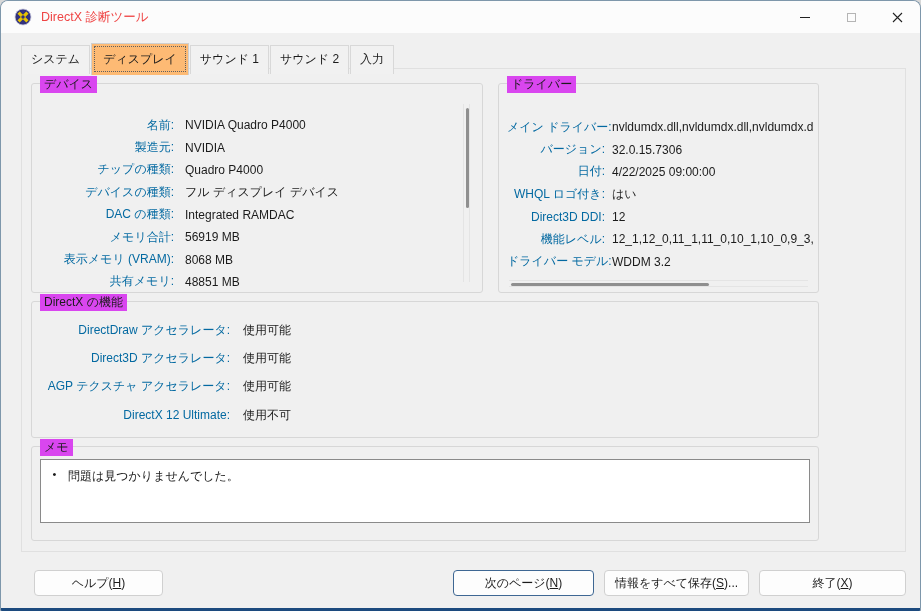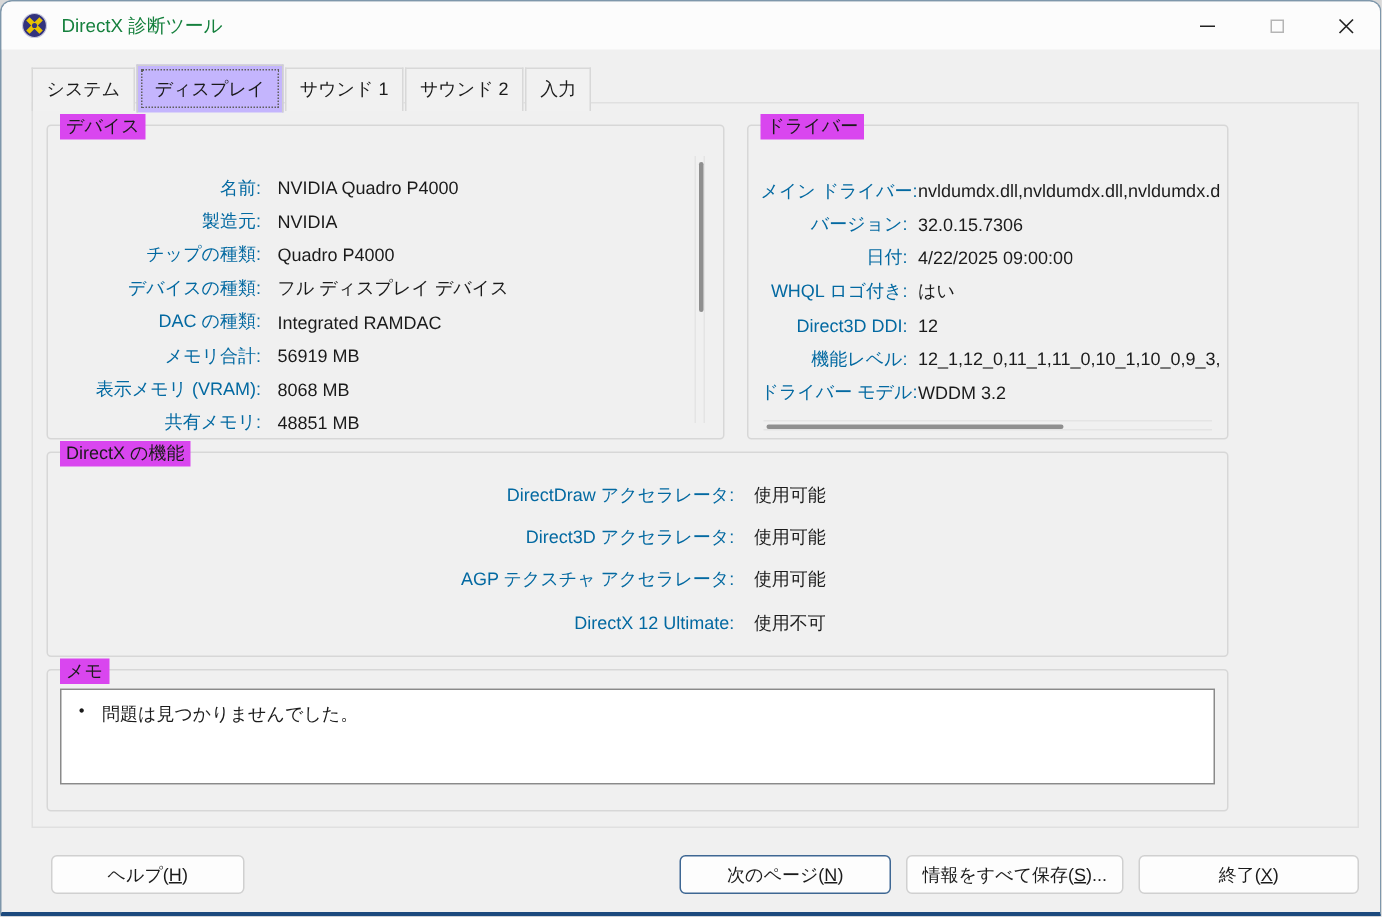--- a/index.html
+++ b/index.html
@@ -10,33 +10,33 @@
     border:1px solid #7e97ab;
     border-bottom:3px solid #1c4a7e;
     border-radius:8px 8px 2px 2px;
     overflow:hidden;
     font-family:"Liberation Sans","DejaVu Sans",sans-serif;
     font-size:12px; color:#1b1b1b;
   }
   
   .titlebar { position:absolute; top:0; left:0; right:0; height:32px; background:#fcfcfc; display:flex; align-items:center; }
   .app-icon { width:18px; height:18px; margin-left:13px; flex:0 0 auto; }
-  .title-text { margin-left:9px; font-size:12.5px; color:#15803d; }
+  .title-text { margin-left:9px; font-size:12.5px; color:#ef4444; }
   .win-controls { margin-left:auto; display:flex; height:100%; }
   .win-btn { width:46px; height:100%; display:flex; align-items:center; justify-content:center; }
   .min-glyph { width:10px; height:0; border-top:1px solid #222; }
   .max-glyph { width:9px; height:9px; border:1px solid #b5b5b5; background:transparent; }
   
   .tabs { position:absolute; top:42px; left:20px; display:flex; align-items:flex-end; z-index:3; }
   .tab {
     background:#f1f1f1; border:1px solid #d8d8d8; border-bottom:none;
     padding:5px 9px 6px; margin-right:1px; white-space:nowrap; cursor:default;
   }
   .tab.selected {
-    background:#c4b5fd; padding:7px 11px 7px; margin-bottom:-1px;
+    background:#fdba74; padding:7px 11px 7px; margin-bottom:-1px;
     border-color:#cfcfcf; outline:1px dotted #5f5f5f; outline-offset:-4px;
   }
   .tabpage { position:absolute; left:20px; top:67px; width:885px; height:484px; border:1px solid #e0e0e0; background:transparent; }
   
   .groupbox { position:absolute; border:1px solid #d7d7d7; border-radius:3px; }
   .groupbox > .gb-title { position:absolute; top:-8px; left:8px; background:#d946ef; padding:0 4px; white-space:nowrap; }
   #device-box  { left:30px;  top:82px;  width:452px; height:210px; }
   #driver-box  { left:497px; top:82px;  width:321px; height:210px; }
   #features-box{ left:30px;  top:300px; width:788px; height:137px; }
   #memo-box    { left:30px;  top:445px; width:788px; height:95px;  }
@@ -45,21 +45,21 @@
   .info-row { display:flex; align-items:center; }
   .info-label { text-align:right; white-space:nowrap; flex:0 0 auto; color:#0369a1; }
   .info-value { white-space:nowrap; overflow:hidden; color:#1b1b1b; }
   #device-rows { top:30px; left:8px; right:32px; }
   #device-rows .info-row { height:22.4px; }
   #device-rows .info-label { width:134px; margin-right:11px; }
   #driver-rows { top:32px; left:8px; right:4px; }
   #driver-rows .info-row { height:22.4px; }
   #driver-rows .info-label { width:98px; margin-right:7px; }
   #features-rows { top:14px; left:8px; right:8px; }
-  #features-rows .info-row { height:28.4px;justify-content:center; }
+  #features-rows .info-row { height:28.4px; }
   #features-rows .info-label { width:190px; margin-right:13px; }
   
   .v-scroll { position:absolute; top:20px; bottom:10px; right:12px; width:7px; border-left:1px solid #e4e4e4; border-right:1px solid #e4e4e4; }
   .v-thumb { position:absolute; left:2px; width:3px; top:4px; height:100px; background:#8f8f8f; border-radius:2px; }
   .h-scroll { position:absolute; left:10px; right:10px; bottom:5px; height:7px; border-top:1px solid #e4e4e4; border-bottom:1px solid #e4e4e4; }
   .h-thumb { position:absolute; top:2px; height:3px; left:2px; width:198px; background:#8f8f8f; border-radius:2px; }
   
   .memo-area { position:absolute; left:8px; right:8px; top:12px; bottom:17px; background:#ffffff; border:1px solid #8a8a8a; overflow:hidden; }
   .memo-item { display:flex; padding-top:8px; }
   .memo-bullet { width:27px; text-align:center; flex:0 0 auto; font-size:11px; }

